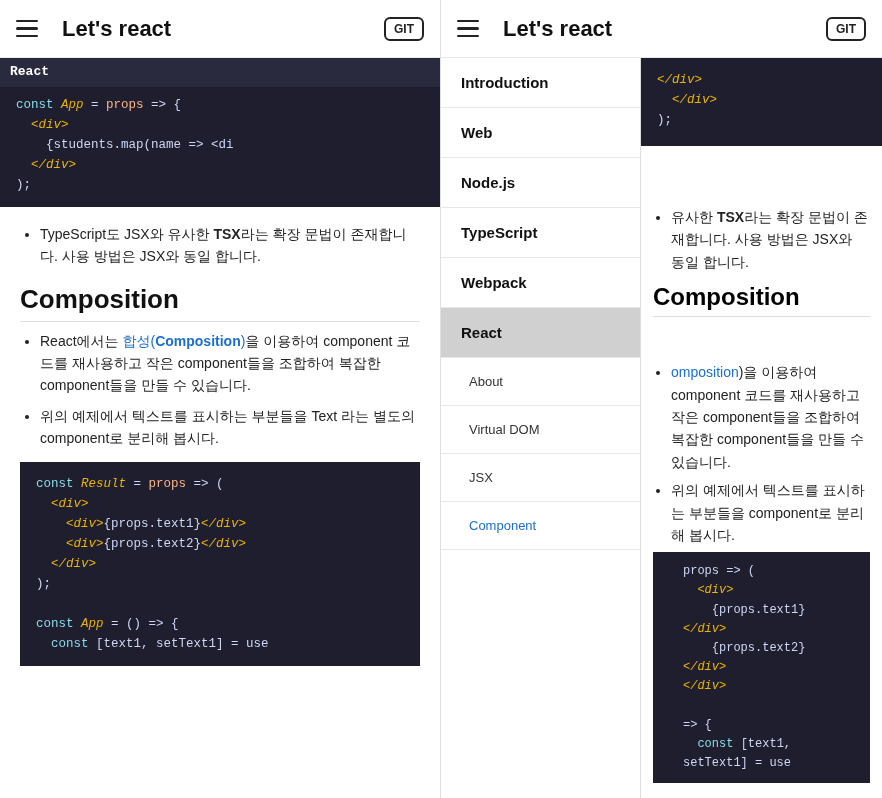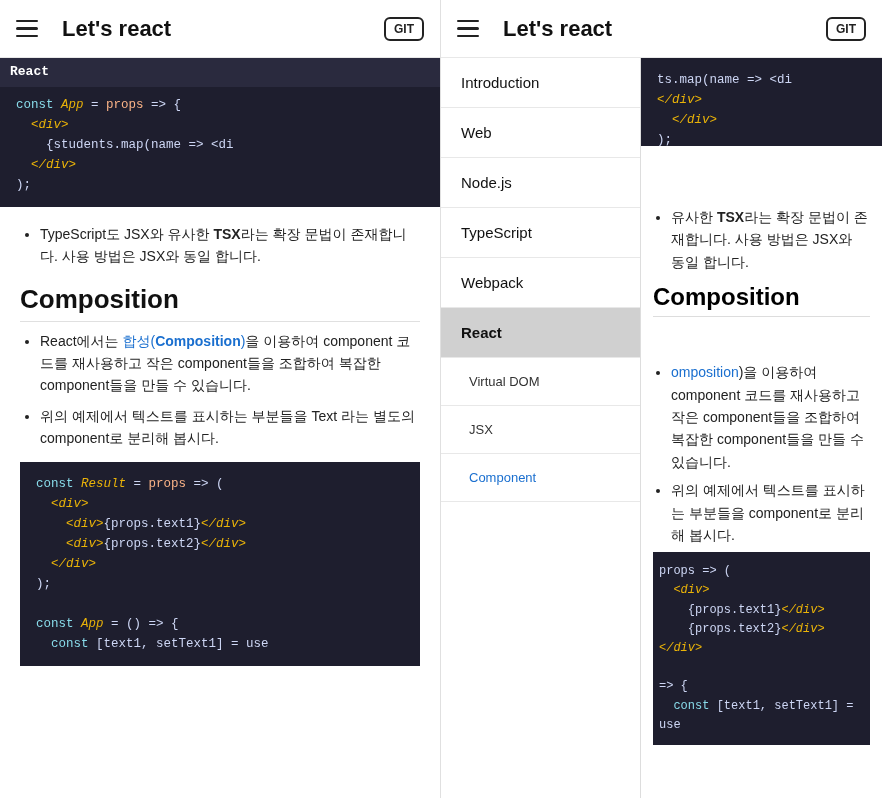--- a/index.html
+++ b/index.html
@@ -135,21 +135,21 @@
     .sidebar {
       width: 200px;
       border-right: 1px solid #ddd;
       background: #fff;
       overflow-y: auto;
       flex-shrink: 0;
     }
     .sidebar-item {
       padding: 16px 20px;
       font-size: 15px;
-      font-weight: 400;
+      font-weight: 700;
       color: #111;
       border-bottom: 1px solid #e8e8e8;
       cursor: pointer;
     }
     .sidebar-item.active {
       background: #d0d0d0;
       font-weight: 700;
     }
     .sidebar-item.sub {
       font-size: 13px;
@@ -198,21 +198,21 @@
       font-weight: 900;
       border-bottom: 1px solid #ddd;
       padding-bottom: 5px;
       margin: 10px 0 8px 0;
     }
     .right-main .code-block-bottom {
       background: #1e1e2e;
       color: #cdd6f4;
       font-family: 'Courier New', monospace;
       font-size: 12px;
-      padding: 10px 6px;
+      padding: 10px 30px;
       line-height: 1.6;
     }
   </style>
 </head>
 <body>
 
 <div class="left-panel">
 
   <div class="toolbar">
     <div class="toolbar-left">
@@ -292,29 +292,29 @@
 
     <div style="display:flex; flex:1; position:relative; overflow:hidden;">
 
       <div class="sidebar">
         <div class="sidebar-item">Introduction</div>
         <div class="sidebar-item">Web</div>
         <div class="sidebar-item">Node.js</div>
         <div class="sidebar-item">TypeScript</div>
         <div class="sidebar-item">Webpack</div>
         <div class="sidebar-item active">React</div>
+        <div class="sidebar-item sub">About</div>
         <div class="sidebar-item sub">Virtual DOM</div>
         <div class="sidebar-item sub">JSX</div>
         <div class="sidebar-item sub link-color">Component</div>
       </div>
 
       <div class="right-main">
 
         <div class="code-block-top">
-          <div><span class="kw-white">ts.map(name =&gt; &lt;di</span></div>
           <div><span class="kw-blue">&lt;/div&gt;</span></div>
           <div><span class="kw-white">&nbsp;&nbsp;</span><span class="kw-blue">&lt;/div&gt;</span></div>
           <div><span class="kw-white">);</span></div>
         </div>
 
         <div class="article-partial">
           <ul>
             <li>유사한 <strong>TSX</strong>라는 확장 문법이 존재합니다. 사용 방법은 JSX와 동일 합니다.</li>
           </ul>
 

